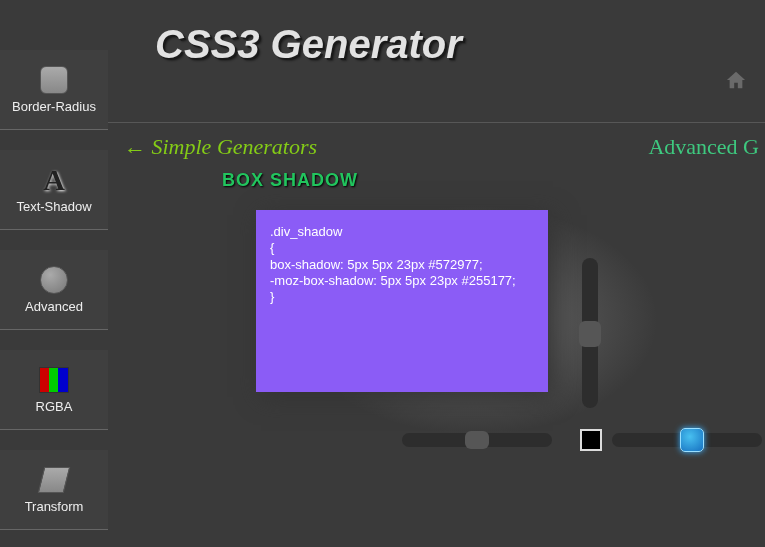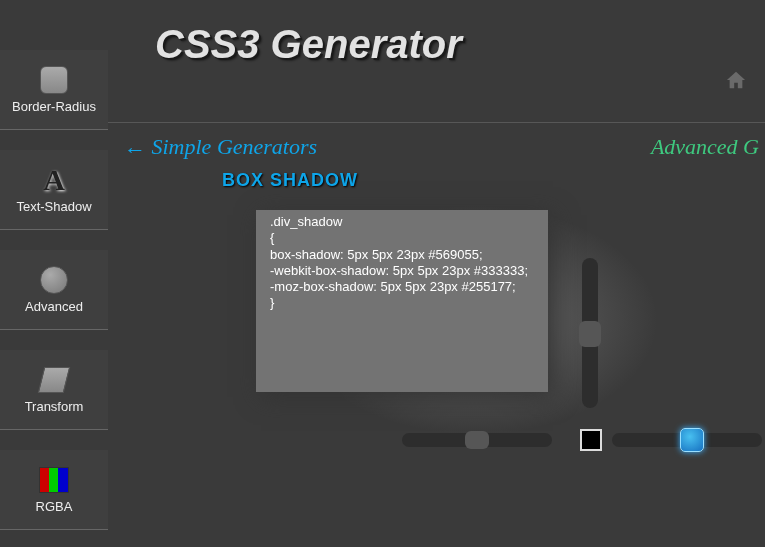--- a/index.html
+++ b/index.html
@@ -76,45 +76,45 @@
   position: absolute; right: 18px; top: 70px;
   cursor: pointer;
 }
 .topline {
   position: absolute; left: 108px; right: 0; top: 122px;
   height: 1px; background: rgba(255,255,255,.15);
 }
 .nav-left {
   position: absolute; left: 124px; top: 134px;
   font-family: cursive; font-size: 22px; font-style: italic;
-  color: #0ea5e9; cursor: pointer;
+  color: #84cc16; cursor: pointer;
 }
 .nav-right {
   position: absolute; right: 6px; top: 134px;
-  font-family: cursive; font-size: 22px; font-style: italic;
+  font-family: cursive; font-size: 22px; 
   color: #3ec97f; cursor: pointer;
 }
 .section-title {
   position: absolute; left: 222px; top: 170px;
-  color: #0ea5e9; font-weight: bold; font-size: 18px;
+  color: #22c55e; font-weight: bold; font-size: 18px;
   letter-spacing: 1px;
   text-shadow: 1px 1px 2px #000;
 }
 .glow {
   position: absolute;
   left: 260px; top: 185px;
   width: 430px; height: 270px;
   background: radial-gradient(ellipse at center, rgba(200,200,200,.35) 0%, rgba(58,58,58,0) 60%);
   pointer-events: none;
 }
 .codebox {
   position: absolute; left: 256px; top: 210px;
   width: 292px; height: 182px;
-  background: #737373;
-  padding: 4px 14px;
+  background: #8b5cf6;
+  padding: 14px 14px;
   color: #fff; font-size: 13px;
   box-shadow: 5px 5px 23px #333333;
 }
 .codebox .ln { white-space: nowrap; line-height: 1.25; }
 
 
 .slider-h {
   position: absolute; width: 150px; height: 14px;
   background: #2d2d2d; border-radius: 7px;
 }
@@ -165,29 +165,29 @@
     <div class="side-label">Text-Shadow</div>
   </div>
   <div class="side-item">
     <div class="side-icon">
         <div class="icon-circle"></div>
       </div>
     <div class="side-label">Advanced</div>
   </div>
   <div class="side-item">
     <div class="side-icon">
+        <div class="icon-rgba"></div>
+      </div>
+    <div class="side-label">RGBA</div>
+  </div>
+  <div class="side-item">
+    <div class="side-icon">
         <div class="icon-transform"></div>
       </div>
     <div class="side-label">Transform</div>
-  </div>
-  <div class="side-item">
-    <div class="side-icon">
-        <div class="icon-rgba"></div>
-      </div>
-    <div class="side-label">RGBA</div>
   </div>
 </div>
 
 <div class="title">CSS3 Generator</div>
 
 <div class="home-icon">
   <svg width="22" height="20" viewBox="0 0 24 22">
     <path d="M12 2 L22 11 H19 V20 H14 V14 H10 V20 H5 V11 H2 Z" fill="#6a6a6a"></path>
   </svg>
 </div>
@@ -196,22 +196,21 @@
 <div class="nav-left">← Simple Generators</div>
 <div class="nav-right">Advanced G</div>
 
 <div class="section-title">BOX SHADOW</div>
 
 <div class="glow"></div>
 
 <div class="codebox">
   <div class="ln">.div_shadow</div>
   <div class="ln">{</div>
-  <div class="ln">box-shadow: 5px 5px 23px #569055;</div>
-  <div class="ln">-webkit-box-shadow: 5px 5px 23px #333333;</div>
+  <div class="ln">box-shadow: 5px 5px 23px #572977;</div>
   <div class="ln">-moz-box-shadow: 5px 5px 23px #255177;</div>
   <div class="ln">}</div>
 </div>
 
 <div class="slider-v">
   <div class="thumb"></div>
 </div>
 
 <div id="sld-hoff" class="slider-h">
   <div class="thumb"></div>

